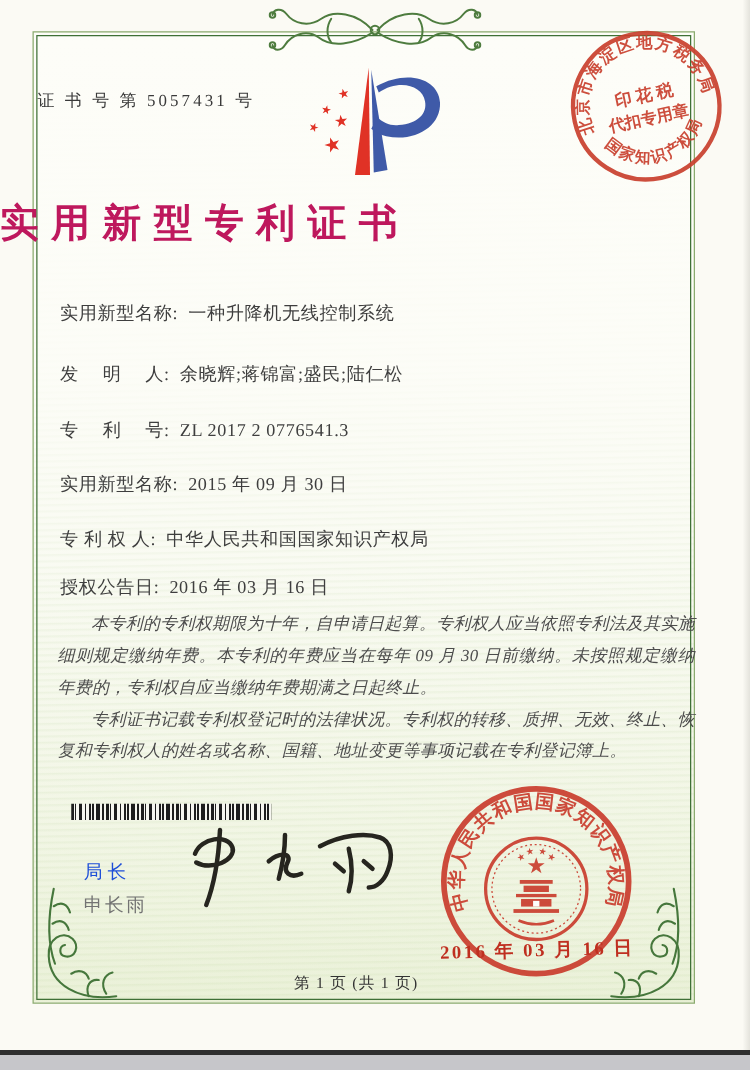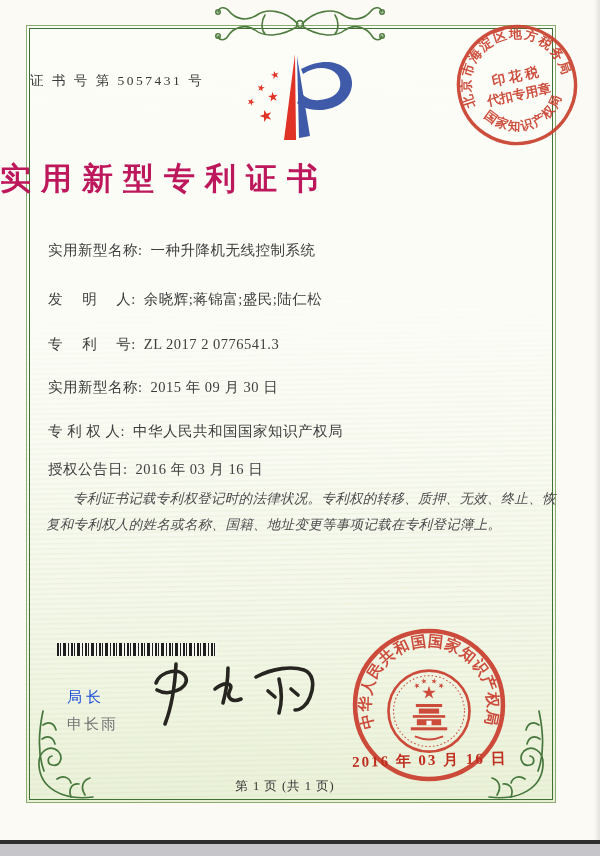--- a/index.html
+++ b/index.html
@@ -154,20 +154,21 @@
   <span class="lbl">实用新型名称:</span><span>2015 年 09 月 30 日</span>
 </div>
 <div class="row r4">
   <span class="lbl">专 利 权 人:</span><span>中华人民共和国国家知识产权局</span>
 </div>
 <div class="row r5">
   <span class="lbl">授权公告日:</span><span>2016 年 03 月 16 日</span>
 </div>
 
 <div class="paras">
+  <p>本专利的专利权期限为十年，自申请日起算。专利权人应当依照专利法及其实施细则规定缴纳年费。本专利的年费应当在每年 09 月 30 日前缴纳。未按照规定缴纳年费的，专利权自应当缴纳年费期满之日起终止。</p>
   <p>专利证书记载专利权登记时的法律状况。专利权的转移、质押、无效、终止、恢复和专利权人的姓名或名称、国籍、地址变更等事项记载在专利登记簿上。</p>
 </div>
 
 <div class="barcode"></div>
 
 <div class="signer-title">局长</div>
 <div class="signer-name">申长雨</div>
 
 <svg class="signature" viewBox="0 0 180 86">
   <g fill="none" stroke="#26251f" stroke-width="3.6" stroke-linecap="round">

